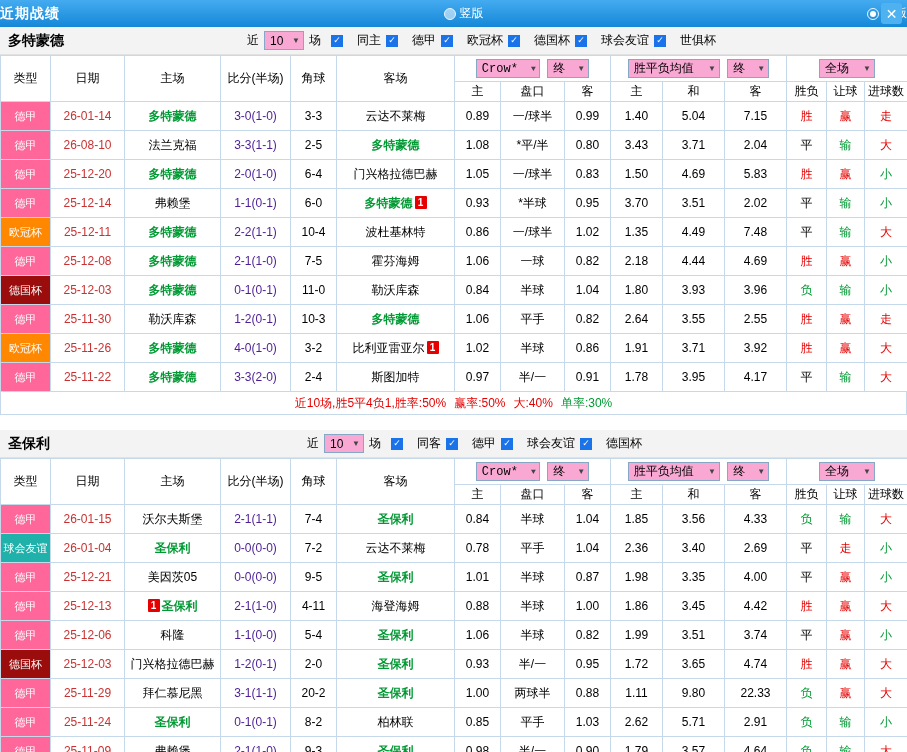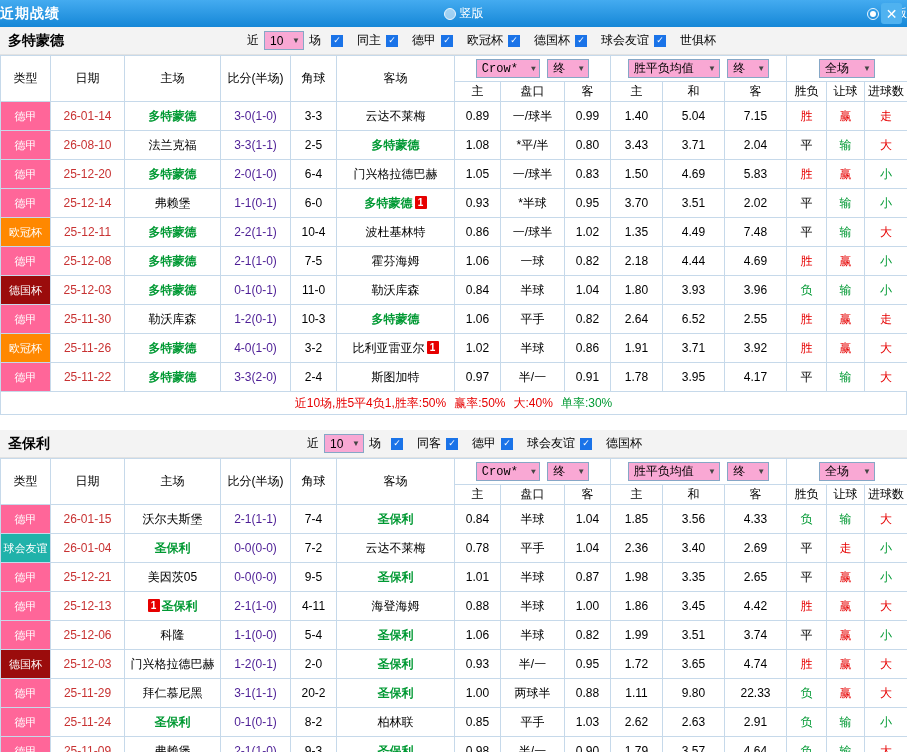--- a/index.html
+++ b/index.html
@@ -310,21 +310,21 @@
         <td class="type lg-dejia">德甲</td>
         <td class="date">25-11-30</td>
         <td><span>勒沃库森</span></td>
         <td class="score">1-2(0-1)</td>
         <td>10-3</td>
         <td><span class="focus">多特蒙德</span></td>
         <td>1.06</td>
         <td>平手</td>
         <td>0.82</td>
         <td>2.64</td>
-        <td>6.52</td>
+        <td>3.55</td>
         <td>2.55</td>
         <td class="r-red">胜</td>
         <td class="r-red">赢</td>
         <td class="r-red">走</td>
       </tr>
       <tr>
         <td class="type lg-ouguan">欧冠杯</td>
         <td class="date">25-11-26</td>
         <td><span class="focus">多特蒙德</span></td>
         <td class="score">4-0(1-0)</td>
@@ -503,21 +503,21 @@
         <td class="date">25-12-21</td>
         <td><span>美因茨05</span></td>
         <td class="score">0-0(0-0)</td>
         <td>9-5</td>
         <td><span class="focus">圣保利</span></td>
         <td>1.01</td>
         <td>半球</td>
         <td>0.87</td>
         <td>1.98</td>
         <td>3.35</td>
-        <td>2.65</td>
+        <td>4.00</td>
         <td>平</td>
         <td class="r-red">赢</td>
         <td class="r-green">小</td>
       </tr>
       <tr>
         <td class="type lg-dejia">德甲</td>
         <td class="date">25-12-13</td>
         <td><span class="badge pre">1</span><span class="focus">圣保利</span></td>
         <td class="score">2-1(1-0)</td>
         <td>4-11</td>
@@ -587,21 +587,21 @@
         <td class="type lg-dejia">德甲</td>
         <td class="date">25-11-24</td>
         <td><span class="focus">圣保利</span></td>
         <td class="score">0-1(0-1)</td>
         <td>8-2</td>
         <td><span>柏林联</span></td>
         <td>0.85</td>
         <td>平手</td>
         <td>1.03</td>
         <td>2.62</td>
-        <td>2.63</td>
+        <td>5.71</td>
         <td>2.91</td>
         <td class="r-green">负</td>
         <td class="r-green">输</td>
         <td class="r-green">小</td>
       </tr>
       <tr>
         <td class="type lg-dejia">德甲</td>
         <td class="date">25-11-09</td>
         <td><span>弗赖堡</span></td>
         <td class="score">2-1(1-0)</td>

